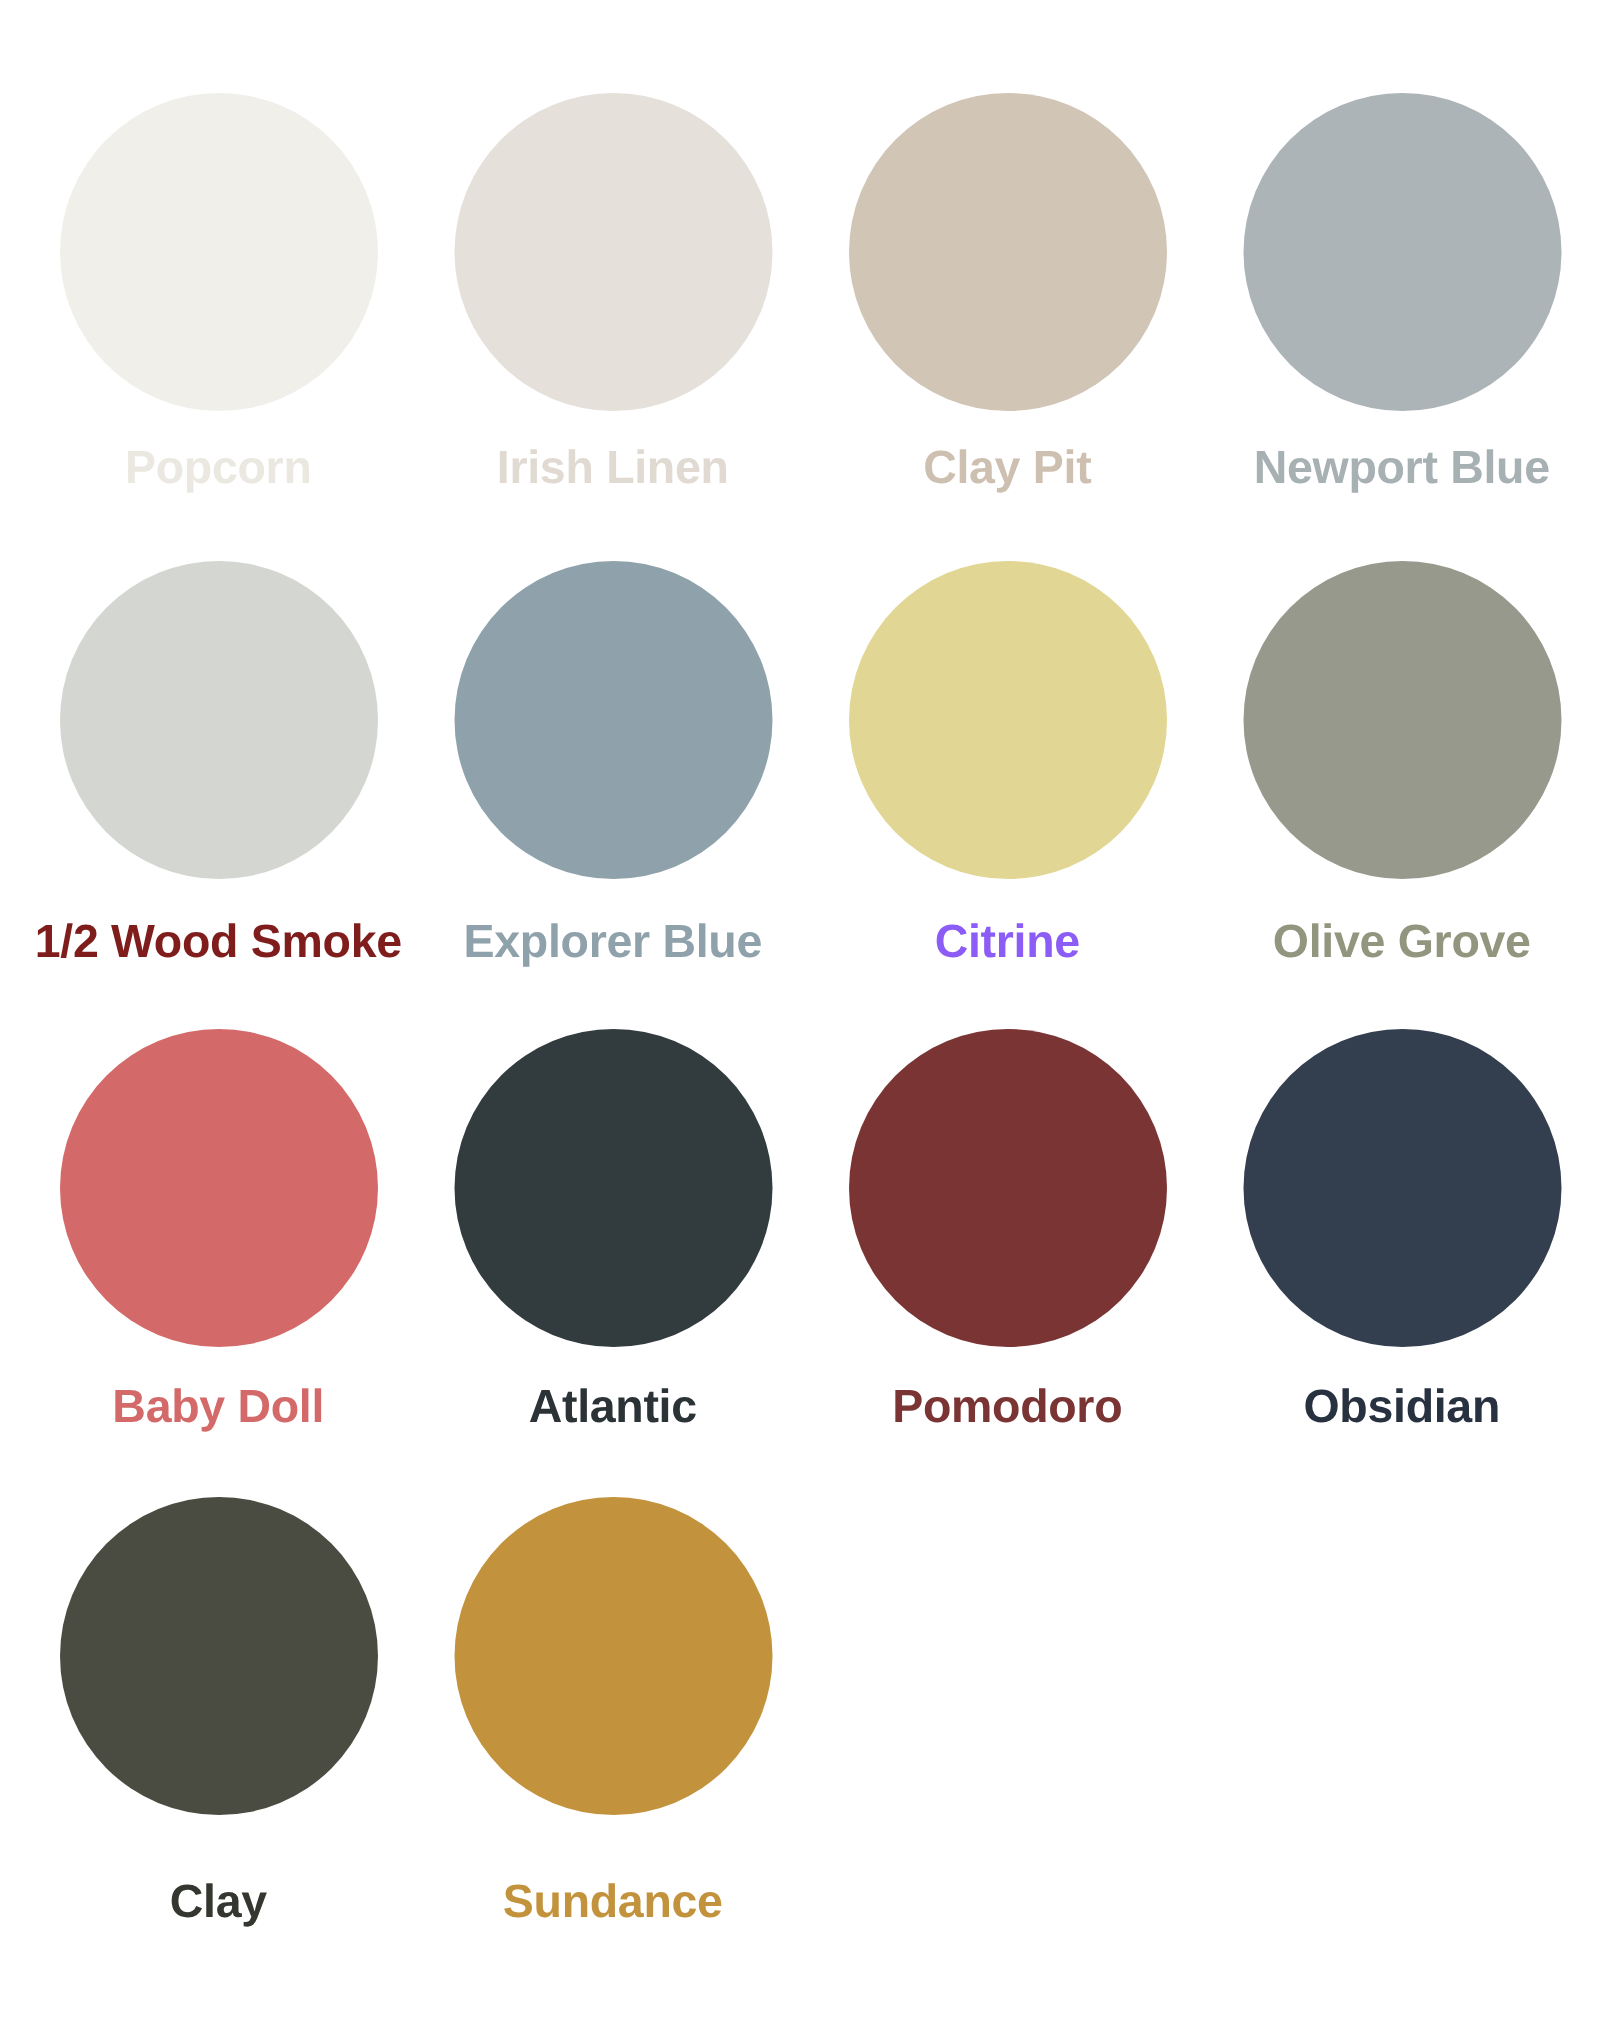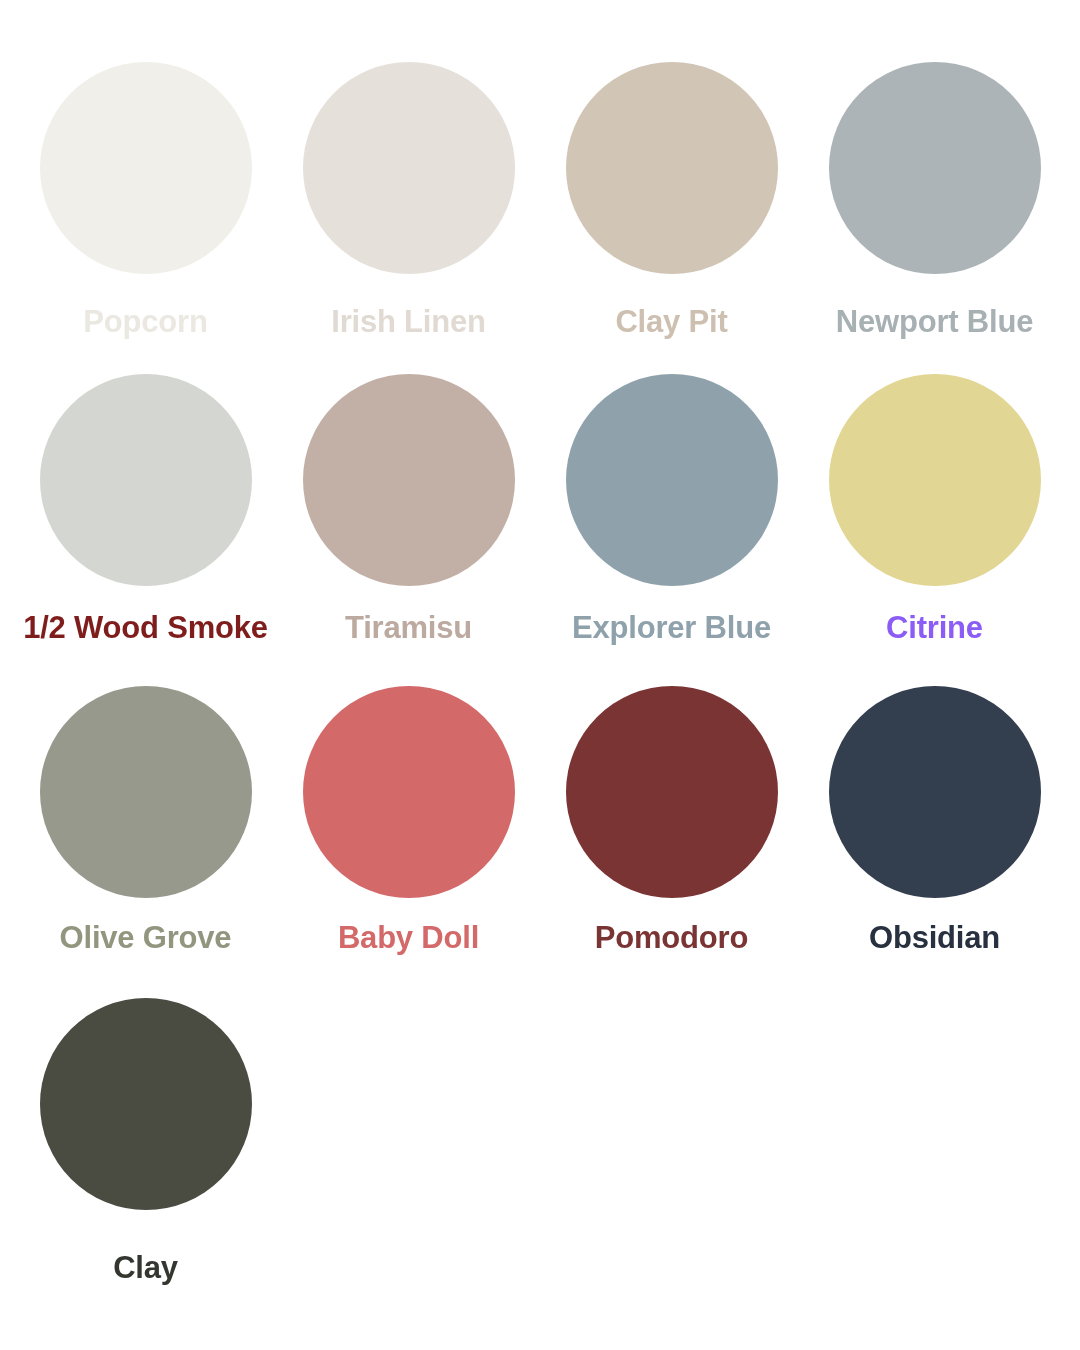--- a/index.html
+++ b/index.html
@@ -32,21 +32,21 @@
     align-items: center;
     justify-content: flex-start;
   }
   .swatch-disc {
     width: 212px;
     height: 212px;
     border-radius: 50%;
     flex: 0 0 auto;
   }
   .swatch-label {
-    margin-top: 32px;
+    margin-top: 22px;
     font-size: 31px;
     font-weight: bold;
     letter-spacing: -0.2px;
     line-height: 1.05;
     text-align: center;
     white-space: nowrap;
   }
   
   .palette-grid .swatch-cell:nth-child(n+5):nth-child(-n+8) .swatch-label {
     margin-top: 26px;
@@ -81,24 +81,20 @@
   <div class="swatch-cell">
     <div class="swatch-disc" style="background: rgb(172, 180, 183);"></div>
     <div class="swatch-label" style="color: rgb(167, 176, 179);">Newport Blue</div>
   </div>
 
   <div class="swatch-cell">
     <div class="swatch-disc" style="background: rgb(212, 214, 209);"></div>
     <div class="swatch-label" style="color: #7f1d1d;">1/2 Wood Smoke</div>
   </div>
 
-  <div class="swatch-cell">
-    <div class="swatch-disc" style="background: rgb(194, 176, 167);"></div>
-    <div class="swatch-label" style="color: rgb(188, 169, 159);">Tiramisu</div>
-  </div>
 
 
   <div class="swatch-cell">
     <div class="swatch-disc" style="background: rgb(143, 162, 171);"></div>
     <div class="swatch-label" style="color: rgb(143, 162, 171);">Explorer Blue</div>
   </div>
 
   <div class="swatch-cell">
     <div class="swatch-disc" style="background: rgb(226, 214, 148);"></div>
     <div class="swatch-label" style="color: #8b5cf6;">Citrine</div>
@@ -107,30 +103,38 @@
   <div class="swatch-cell">
     <div class="swatch-disc" style="background: rgb(150, 153, 139);"></div>
     <div class="swatch-label" style="color: rgb(147, 150, 127);">Olive Grove</div>
   </div>
 
   <div class="swatch-cell">
     <div class="swatch-disc" style="background: rgb(212, 105, 106);"></div>
     <div class="swatch-label" style="color: rgb(212, 105, 106);">Baby Doll</div>
   </div>
 
+  <div class="swatch-cell">
+    <div class="swatch-disc" style="background: rgb(50, 59, 62);"></div>
+    <div class="swatch-label" style="color: rgb(43, 51, 54);">Atlantic</div>
+  </div>
 
   <div class="swatch-cell">
     <div class="swatch-disc" style="background: rgb(123, 52, 52);"></div>
     <div class="swatch-label" style="color: rgb(123, 52, 52);">Pomodoro</div>
   </div>
 
   <div class="swatch-cell">
     <div class="swatch-disc" style="background: rgb(51, 62, 78);"></div>
     <div class="swatch-label" style="color: rgb(40, 49, 63);">Obsidian</div>
   </div>
 
   <div class="swatch-cell">
     <div class="swatch-disc" style="background: rgb(74, 76, 66);"></div>
     <div class="swatch-label" style="color: rgb(52, 55, 48);">Clay</div>
   </div>
 
+  <div class="swatch-cell">
+    <div class="swatch-disc" style="background: rgb(194, 147, 60);"></div>
+    <div class="swatch-label" style="color: rgb(194, 147, 60);">Sundance</div>
+  </div>
 
 </div>
 
 </body></html>

